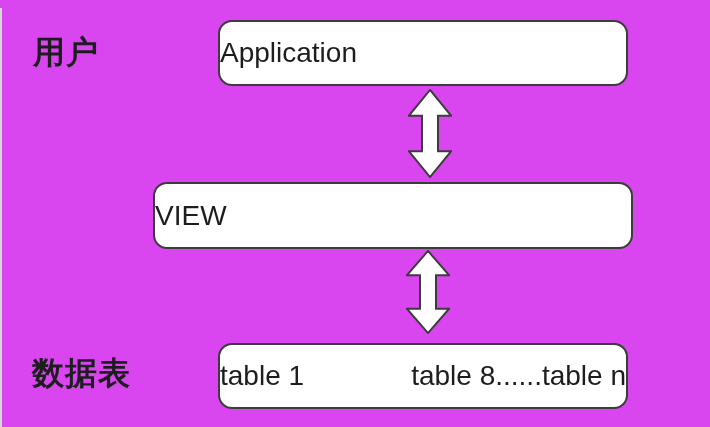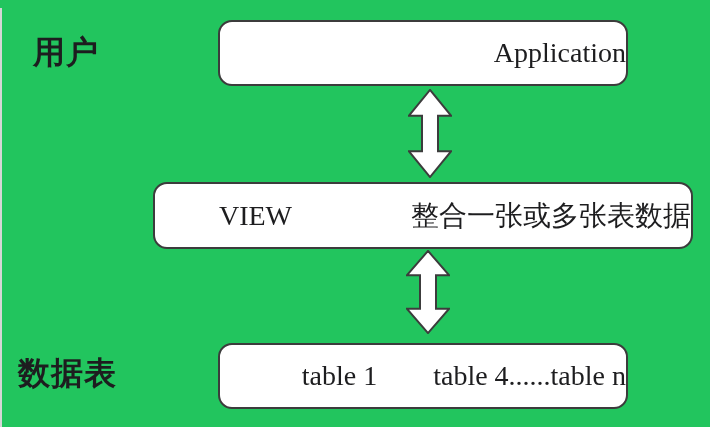--- a/index.html
+++ b/index.html
@@ -4,59 +4,59 @@
 <style>
   html, body {
     margin: 0;
     padding: 0;
     background: #ffffff;
   }
   #canvas {
     position: relative;
     width: 710px;
     height: 427px;
-    background: #22c55e;
+    background: #d946ef;
     overflow: hidden;
-    font-family: Liberation Serif, serif;
+    font-family: Liberation Sans, sans-serif;
     color: #1d1d1f;
   }
   .edge-strip {
     position: absolute;
     left: 0;
     top: 8px;
     width: 2px;
     height: 419px;
     background: #d6d6d6;
   }
   .row-label {
     position: absolute;
     font-size: 32px;
     font-weight: 600;
     letter-spacing: 1px;
     line-height: 32px;
     white-space: nowrap;
   }
   .row-label.user        { left: 33px; top: 36px; }
   .row-label.virtual     { left: 21px; top: 197px; }
-  .row-label.datatable   { left: 18px; top: 357px; }
+  .row-label.datatable   { left: 32px; top: 357px; }
   .dbox {
     position: absolute;
     box-sizing: border-box;
     border: 2px solid #3c3c3c;
     border-radius: 14px;
     background: #ffffff;
     display: flex;
     align-items: center;
-    justify-content: flex-end;
+    justify-content: space-between;
     font-size: 28px;
     font-weight: 400;
     white-space: nowrap;
   }
   .dbox.application { left: 218px; top: 20px;  width: 410px; height: 66px; gap: 55px; }
-  .dbox.view        { left: 153px; top: 182px; width: 540px; height: 67px; gap: 119px; }
+  .dbox.view        { left: 153px; top: 182px; width: 480px; height: 67px; gap: 119px; }
   .dbox.tables      { left: 218px; top: 343px; width: 410px; height: 66px; gap: 56px; }
   .arrow {
     position: absolute;
     display: block;
   }
   .arrow.top    { left: 408px; top: 89px;  width: 44px; height: 89px; }
   .arrow.bottom { left: 406px; top: 250px; width: 44px; height: 84px; }
   .box-text { display: inline-block; }
 </style>
 </head>
@@ -74,25 +74,24 @@
   <div class="dbox application">
     <span class="box-text">Application</span>
   </div>
 
   <svg class="arrow top" viewBox="0 0 44 90" preserveAspectRatio="none">
     <polygon points="22,1 43,27 30,27 30,63 43,63 22,89 1,63 14,63 14,27 1,27" fill="#ffffff" stroke="#3c3c3c" stroke-width="2" stroke-linejoin="miter"></polygon>
   </svg>
 
   <div class="dbox view">
     <span class="box-text">VIEW</span>
-    <span class="box-text">整合一张或多张表数据</span>
   </div>
 
   <svg class="arrow bottom" viewBox="0 0 44 90" preserveAspectRatio="none">
     <polygon points="22,1 43,27 30,27 30,63 43,63 22,89 1,63 14,63 14,27 1,27" fill="#ffffff" stroke="#3c3c3c" stroke-width="2" stroke-linejoin="miter"></polygon>
   </svg>
 
   <div class="dbox tables">
     <span class="box-text">table 1</span>
-    <span class="box-text">table 4......table n</span>
+    <span class="box-text">table 8......table n</span>
   </div>
 
 </div>
 
 </body></html>

